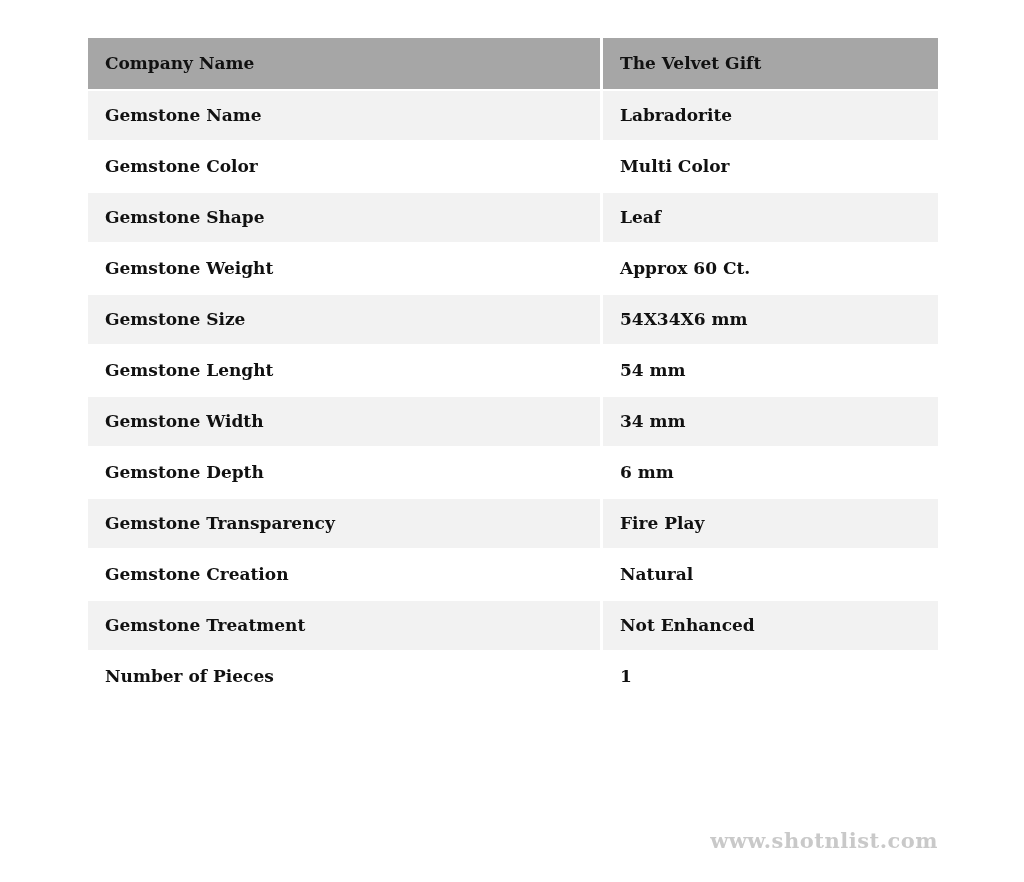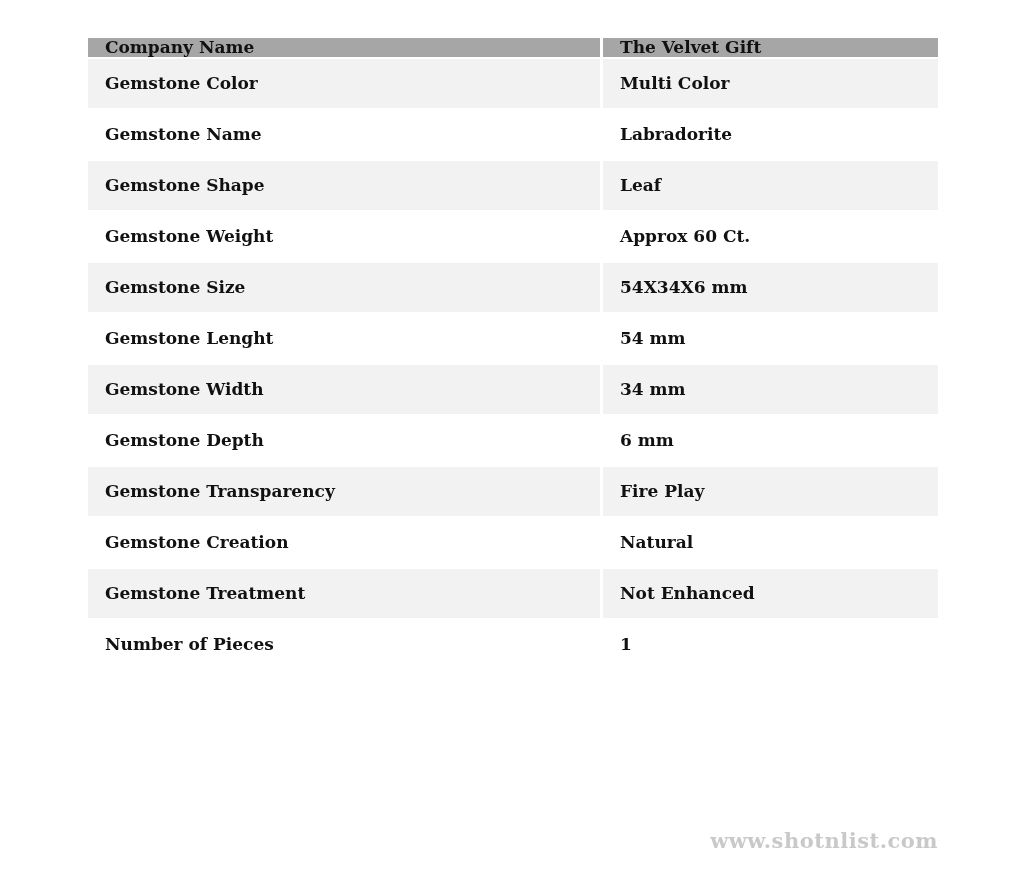--- a/index.html
+++ b/index.html
@@ -32,21 +32,21 @@
     line-height: 19px;
     color: var(--text, #111111);
     text-align: left;
     vertical-align: middle;
     padding: 15px 17px;
     overflow: hidden;
     white-space: nowrap;
   }
   thead th {
     background: var(--header-bg, #a6a6a6);
-    padding: 0 17px;
+    padding: 16px 17px;
   }
   tbody tr:nth-child(odd) td  { background: var(--stripe-bg, #f2f2f2); }
   tbody tr:nth-child(even) td { background: var(--row-bg, #ffffff); }
   .watermark {
     position: absolute;
     top: 831px;
     right: 86px;
     font-size: 21px;
     line-height: 20px;
     font-weight: bold;
@@ -65,26 +65,26 @@
       <col class="c2">
     </colgroup>
     <thead>
       <tr>
         <th>Company Name</th>
         <th>The Velvet Gift</th>
       </tr>
     </thead>
     <tbody>
       <tr>
+        <td>Gemstone Name</td>
+        <td>Labradorite</td>
+      </tr>
+      <tr>
         <td>Gemstone Color</td>
         <td>Multi Color</td>
-      </tr>
-      <tr>
-        <td>Gemstone Name</td>
-        <td>Labradorite</td>
       </tr>
       <tr>
         <td>Gemstone Shape</td>
         <td>Leaf</td>
       </tr>
       <tr>
         <td>Gemstone Weight</td>
         <td>Approx 60 Ct.</td>
       </tr>
       <tr>

